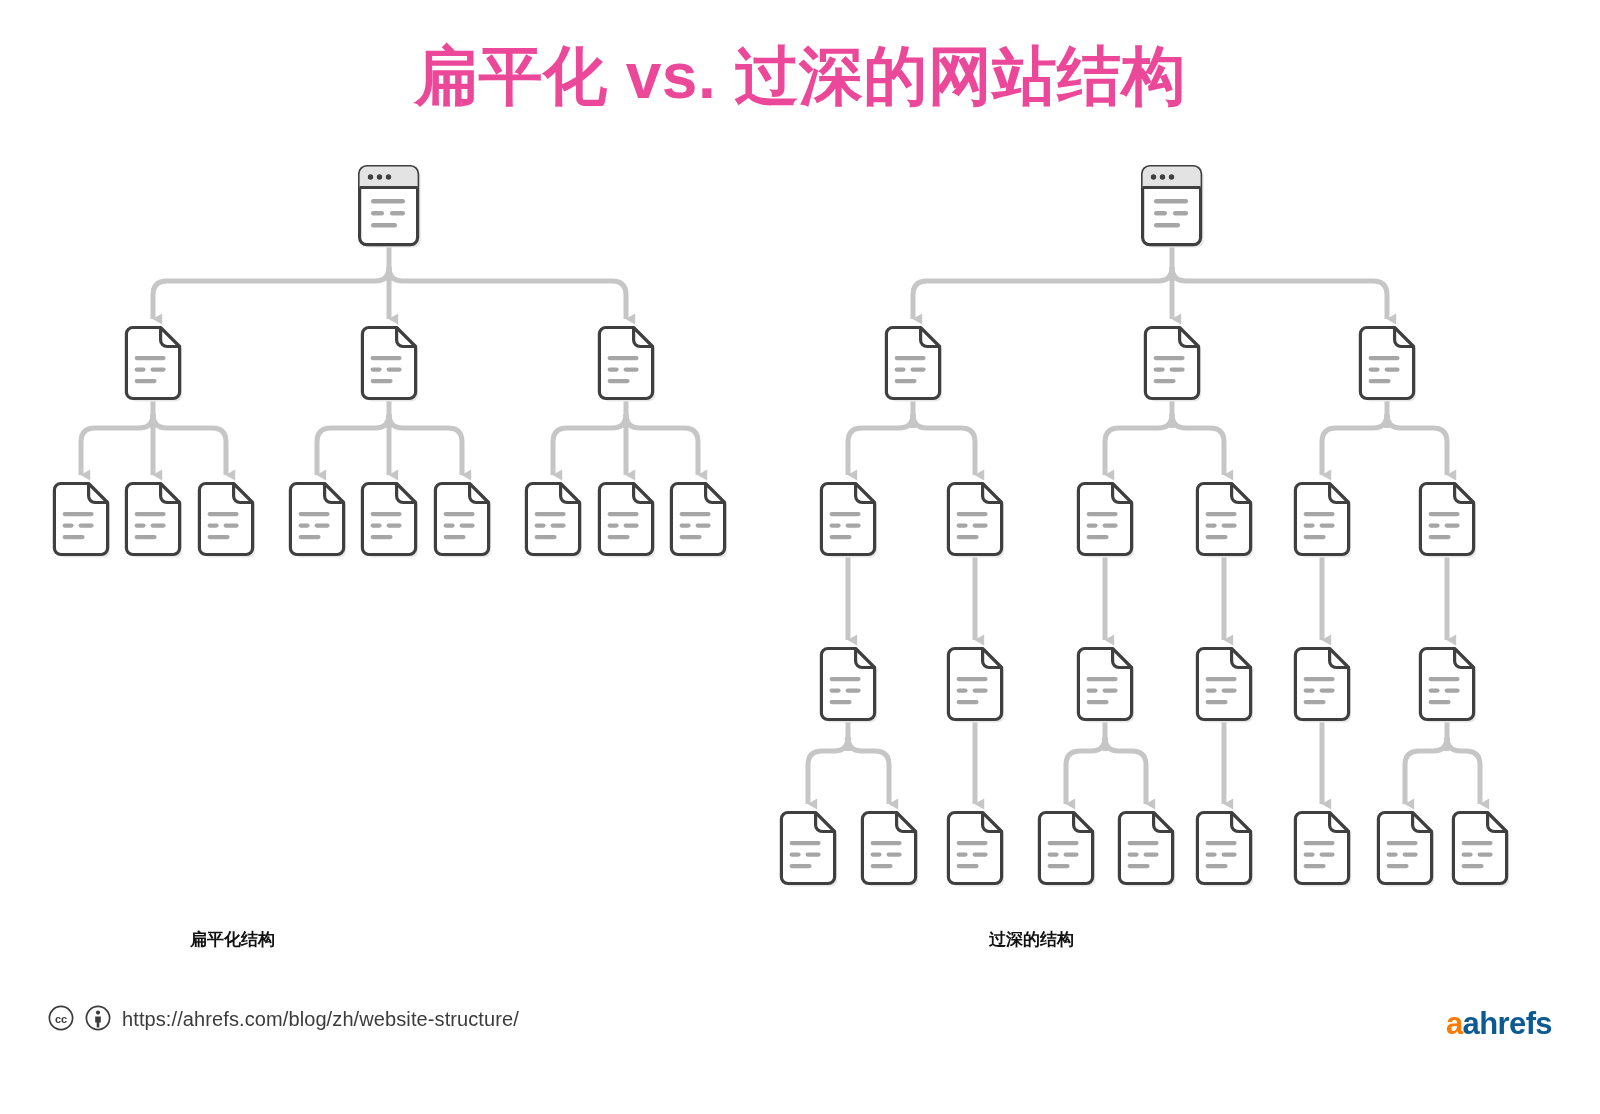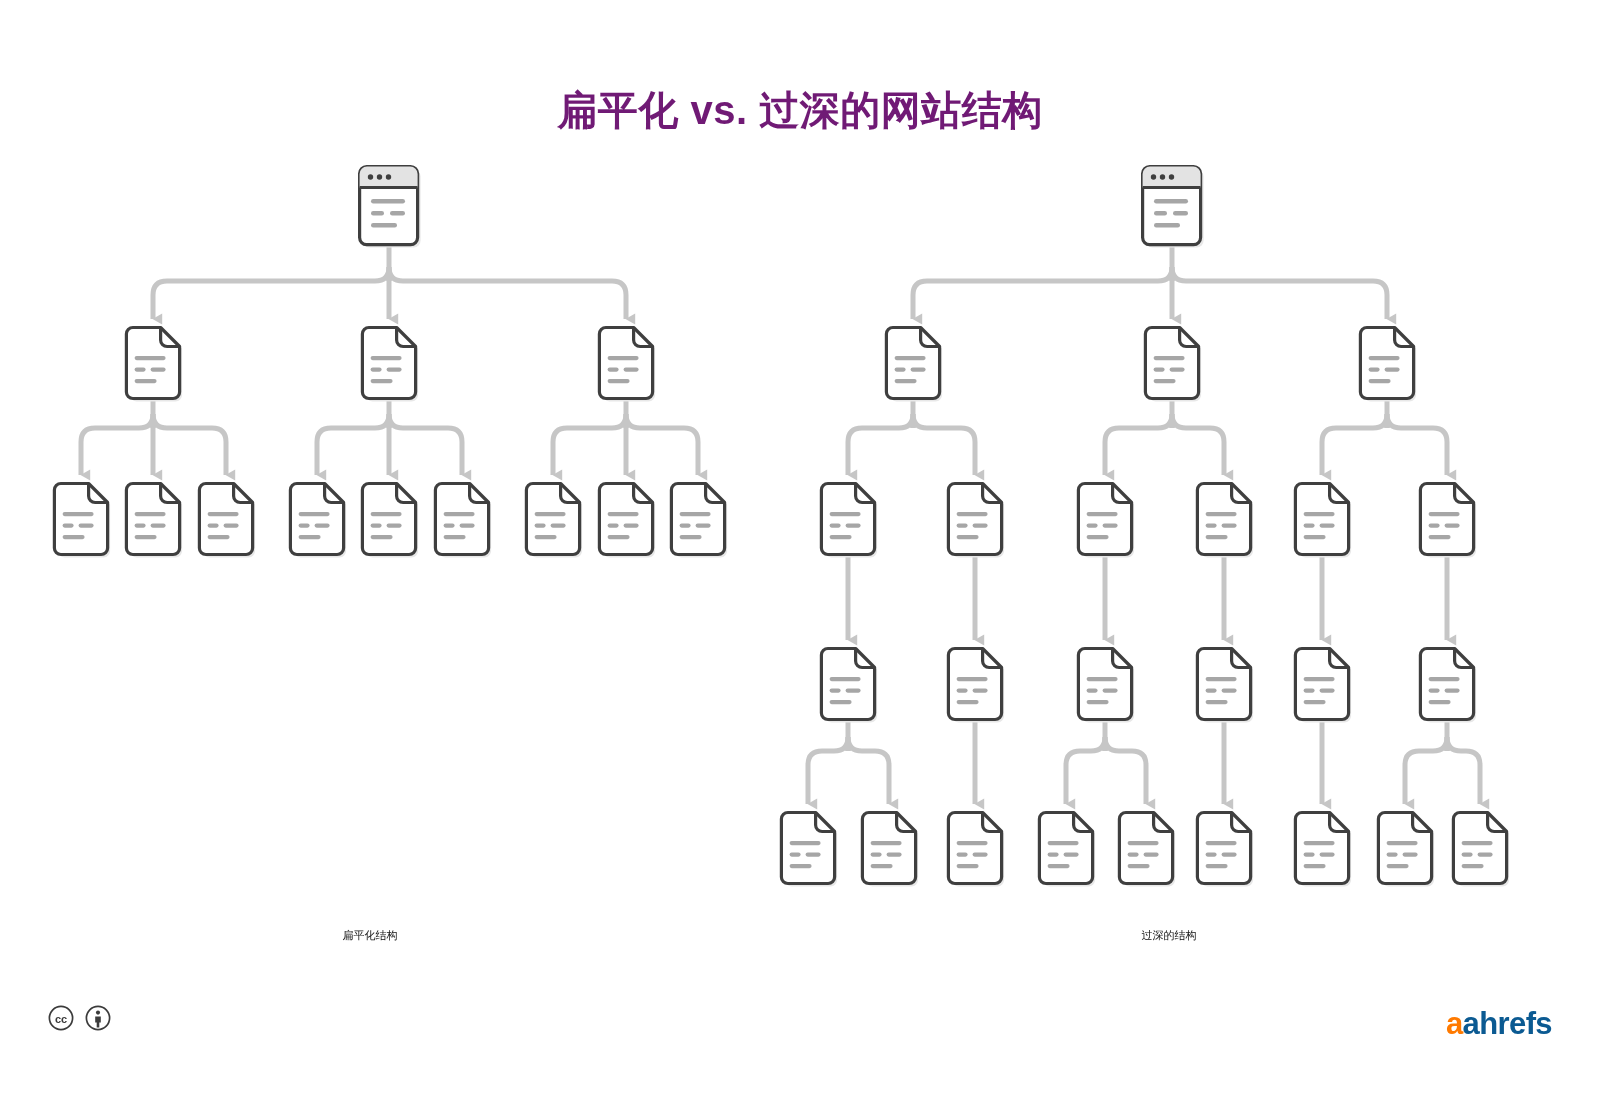--- a/index.html
+++ b/index.html
@@ -3,27 +3,27 @@
 <meta charset="utf-8">
 <style>
   html,body{margin:0;padding:0;background:#ffffff;}
   body{
     width:1600px;height:1114px;position:relative;overflow:hidden;
     font-family:"Liberation Sans","DejaVu Sans",sans-serif;
     -webkit-font-smoothing:antialiased;
   }
   #title{
     position:absolute;left:0;top:38px;width:1600px;text-align:center;
-    font-size:40px;font-weight:700;color:#701a75;letter-spacing:0.5px;
-    line-height:1.2;white-space:nowrap;margin-top:48px;
+    font-size:64px;font-weight:700;color:#ec4899;letter-spacing:0.5px;
+    line-height:1.2;white-space:nowrap;
   }
   #canvas{position:absolute;left:0;top:0;width:1600px;height:1114px;}
   .caption{
-    position:absolute;font-size:11px;font-weight:400;color:#111111;
-    text-align:center;white-space:nowrap;
+    position:absolute;font-size:17px;font-weight:700;color:#111111;
+    text-align:left;white-space:nowrap;
   }
   #caption-left{left:190px;top:928px;width:360px;}
   #caption-right{left:989px;top:928px;width:360px;}
   #footer{
     position:absolute;left:48px;top:1005px;display:flex;align-items:flex-end;gap:11px;
   }
   #footer-url{
     font-size:20px;color:#3b3b3b;letter-spacing:0.1px;white-space:nowrap;
   }
   #logo{
@@ -167,18 +167,19 @@
 <div id="footer">
   <svg class="lic-icon" width="26" height="26" viewBox="0 0 26 26">
     <circle cx="13" cy="13" r="11.6" fill="none" stroke="#3b3b3b" stroke-width="1.7"></circle>
     <text x="13" y="17.6" text-anchor="middle" font-family="Liberation Sans, sans-serif" font-size="11" font-weight="700" fill="#3b3b3b">cc</text>
   </svg>
   <svg class="lic-icon" width="26" height="26" viewBox="0 0 26 26">
     <circle cx="13" cy="13" r="11.6" fill="none" stroke="#3b3b3b" stroke-width="1.7"></circle>
     <circle cx="13" cy="7.6" r="2.05" fill="#3b3b3b"></circle>
     <path d="M10.2 11.4 h5.6 v6.0 h-1.5 v5.0 h-2.6 v-5.0 h-1.5 z" fill="#3b3b3b"></path>
   </svg>
+  <span id="footer-url" style="color: rgb(59, 59, 59);">https://ahrefs.com/blog/zh/website-structure/</span>
 </div>
 
 <div id="logo">
   <span style="color: rgb(255, 122, 0);">a</span>
   <span style="color: rgb(11, 90, 146);">ahrefs</span>
 </div>
 
 </body></html>

